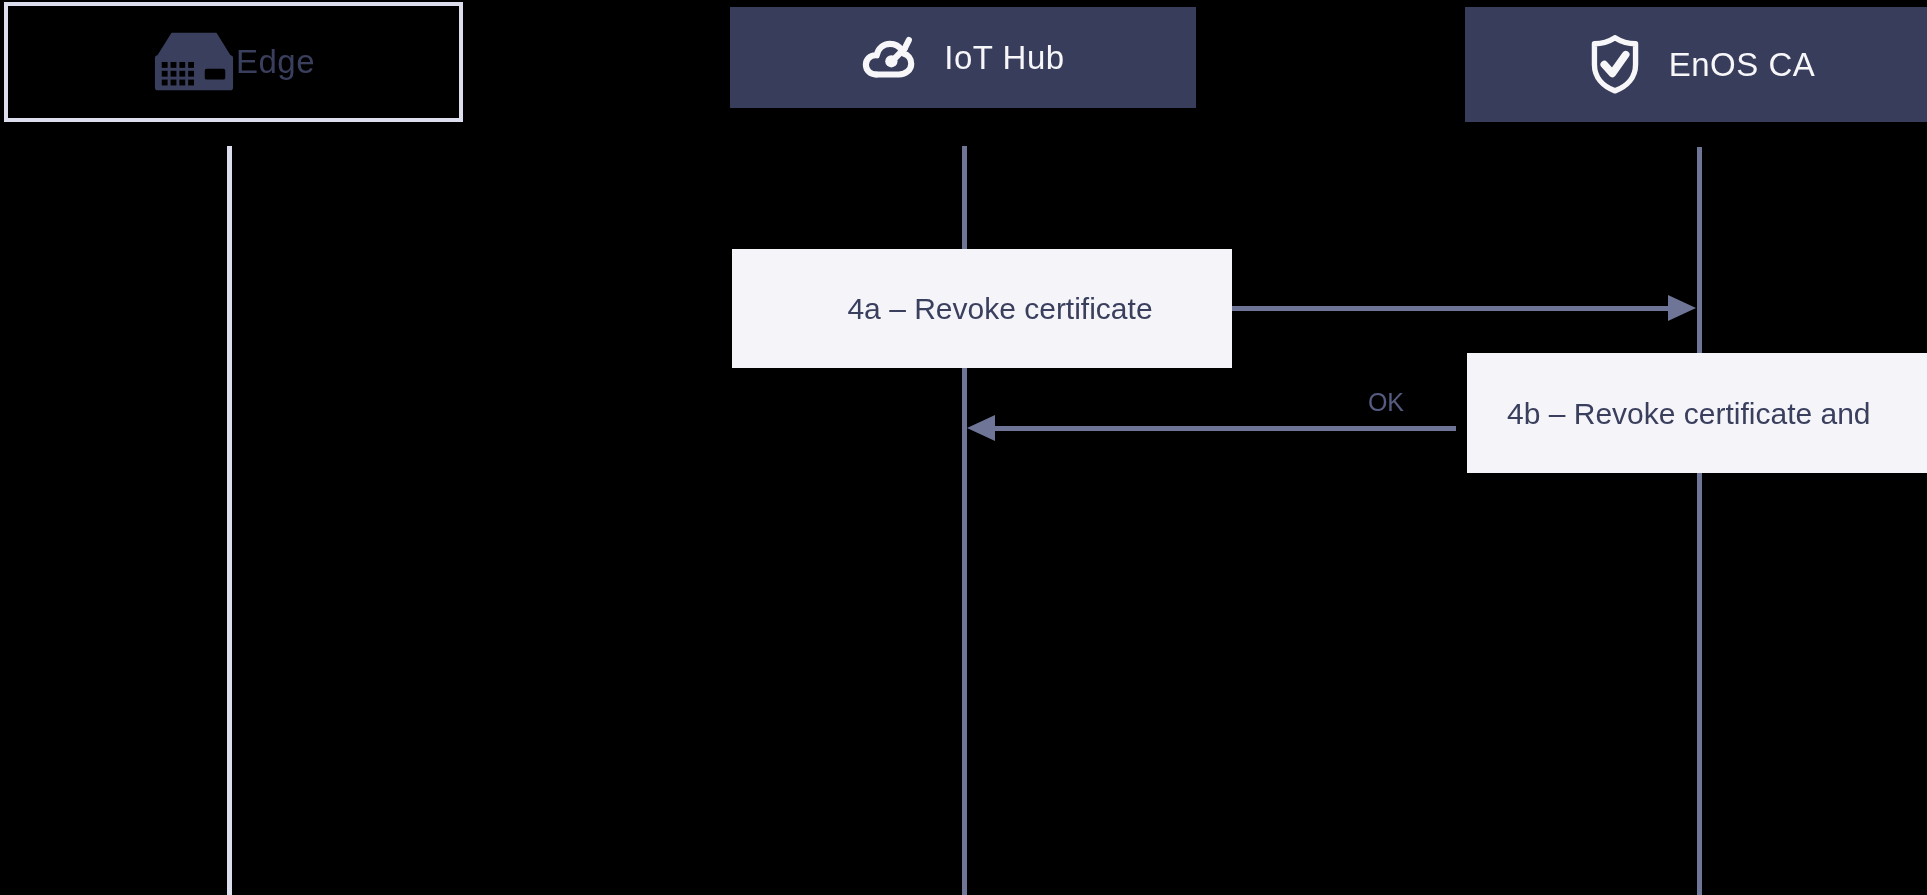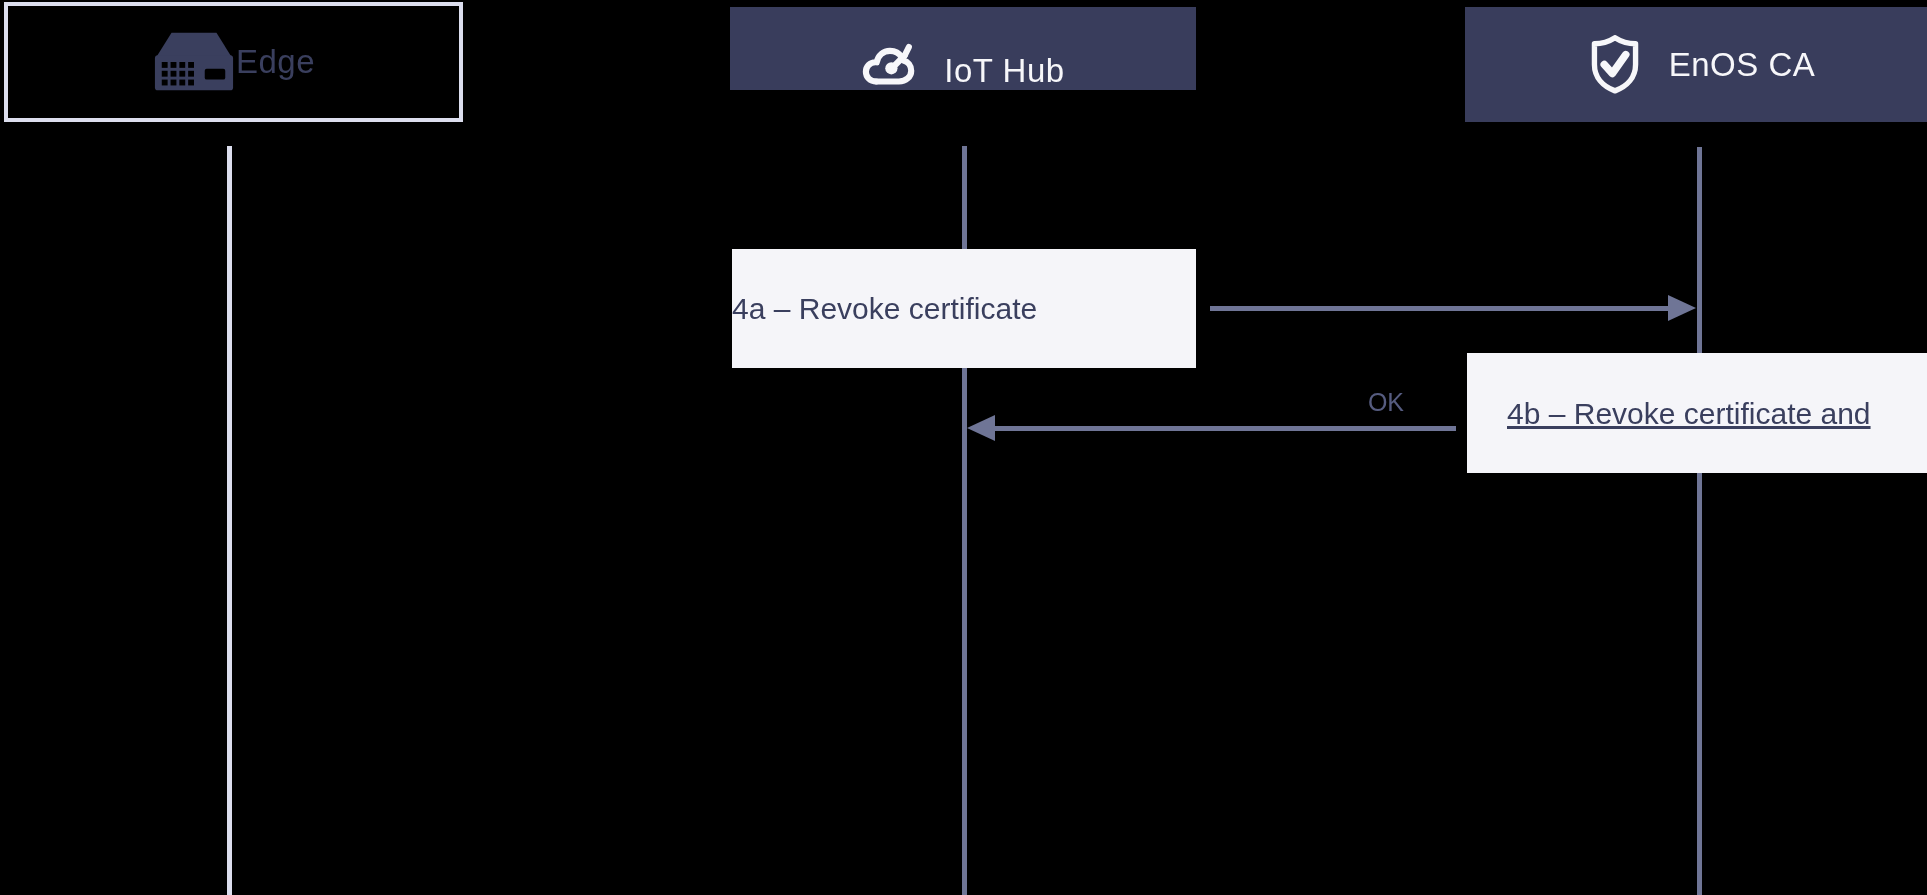--- a/index.html
+++ b/index.html
@@ -8,44 +8,44 @@
     font-family:"Liberation Sans", sans-serif;
   }
   
   .actor{
     position:absolute;box-sizing:border-box;
     display:flex;align-items:center;justify-content:center;
   }
   .actor-outlined{border:4px solid var(--pale);background:transparent;}
   .actor-filled{background:var(--navy);}
   #hdr-edge{left:4px;top:2px;width:459px;height:120px;}
-  #hdr-iot{left:730px;top:7px;width:466px;height:83px;gap:26px;align-items:flex-end;}
+  #hdr-iot{left:730px;top:7px;width:466px;height:101px;gap:26px;}
   #hdr-enos{left:1465px;top:7px;width:462px;height:115px;gap:28px;padding-left:12px;}
   .alabel{font-size:33px;letter-spacing:.5px;}
   .alabel-ink{color:var(--ink);}
   .alabel-light{color:var(--paper);}
   .aicon{display:flex;align-items:center;}
   
   .lifeline{position:absolute;width:5px;z-index:1;}
   #ll-edge{left:227px;top:146px;height:749px;background:var(--pale);}
   #ll-iot{left:962px;top:146px;height:749px;background:var(--slate);}
   #ll-enos{left:1697px;top:147px;height:748px;background:var(--slate);}
   
   .msgbox{
     position:absolute;background:var(--light);z-index:2;
     color:var(--ink);font-size:30px;
   }
   #msg4a{
     left:732px;top:249px;width:464px;height:119px;
-    display:flex;align-items:center;justify-content:flex-start;
+    display:flex;align-items:center;justify-content:center;padding-left:36px;
   }
   #msg4b{
     left:1467px;top:353px;width:460px;height:120px;
     display:flex;flex-direction:column;justify-content:center;
-    padding-left:40px;box-sizing:border-box;line-height:37px;text-decoration:underline;
+    padding-left:40px;box-sizing:border-box;line-height:37px;
   }
   
   .hline{position:absolute;height:5px;background:var(--slate);z-index:1;}
   #arrow1-line{left:1210px;top:306px;width:460px;}
   #arrow2-line{left:993px;top:426px;width:463px;}
   .tri{position:absolute;width:0;height:0;z-index:1;}
   #arrow1-head{
     left:1668px;top:295px;
     border-top:13px solid transparent;border-bottom:13px solid transparent;
     border-left:28px solid var(--slate);

